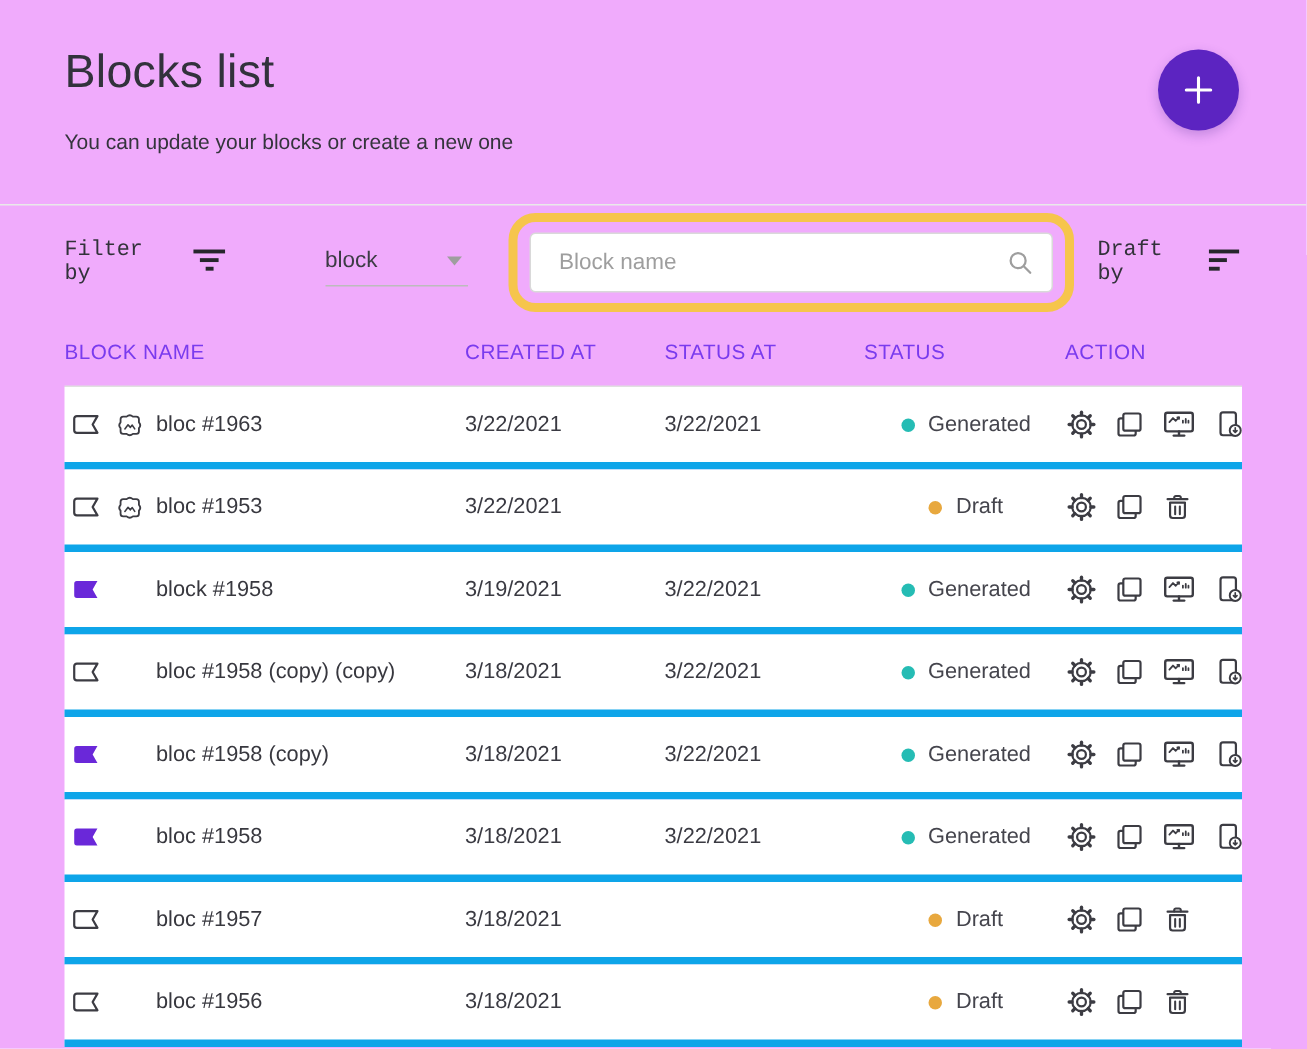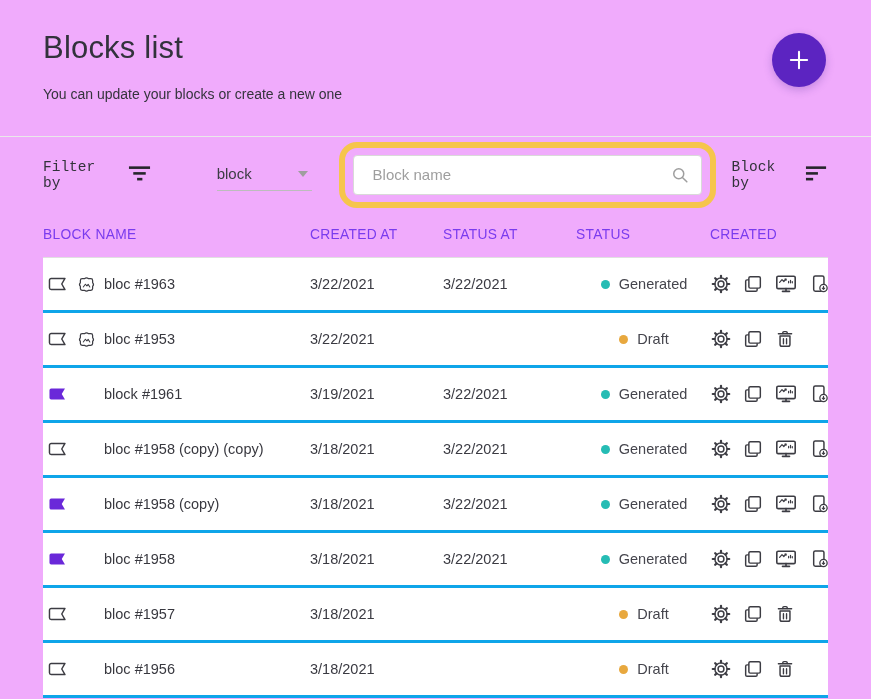--- a/index.html
+++ b/index.html
@@ -50,21 +50,21 @@
 
   .order-group { margin-left:16px; }
 
   
   .table { padding:0 43px; }
   .thead { display:grid; grid-template-columns:267px 133px 133px 134px 1fr; align-items:center;
     height:46px; border-bottom:1px solid #e0e0e0; }
   .th { font-size:13.8px; color:#7a3bee; letter-spacing:0.3px; font-weight:400; }
 
   .row { display:grid; grid-template-columns:267px 133px 133px 134px 1fr; align-items:center;
-    height:55px; border-bottom:3px solid #0ea5e9; background:#fff; }
+    height:55px; border-bottom:5px solid #0ea5e9; background:#fff; }
   .cell { font-size:14.5px; color:#3a3a42; }
   .name-cell { display:flex; align-items:center; }
   .flag-slot { width:26px; display:flex; align-items:center; margin-left:4px; }
   .flag-svg { width:22px; height:22px; }
   .flag-svg.outline { fill:none; stroke:#3c3c43; stroke-width:1.6; stroke-linejoin:round; }
   .flag-svg.filled { fill:#6a28d9; stroke:none; }
   .stamp-slot { width:24px; margin-left:3px; display:flex; align-items:center; }
   .stamp-slot svg { width:21px; height:21px; color:#3c3c43; }
   .stamp-slot.hidden svg { visibility:hidden; }
   .block-name { margin-left:4px; color:#38383f; }
@@ -178,36 +178,36 @@
         <input class="search-input" type="text" value="" placeholder="Block name" style="">
         <span class="search-glyph">
           <svg>
               <use href="#i-search"></use>
             </svg>
         </span>
       </div>
     </div>
 
     <div class="fgroup order-group">
-      <span class="flabel">Block by</span>
+      <span class="flabel">Draft by</span>
       <button class="icon-btn sort-icon">
         <svg>
             <use href="#i-sort"></use>
           </svg>
       </button>
     </div>
   </div>
 
   <div class="table">
     <div class="thead">
       <div class="th">BLOCK NAME</div>
       <div class="th">CREATED AT</div>
       <div class="th">STATUS AT</div>
       <div class="th">STATUS</div>
-      <div class="th">CREATED</div>
+      <div class="th">ACTION</div>
     </div>
     <div id="rows">
   <div class="row">
     <div class="cell name-cell">
       <span class="flag-slot">
         <svg class="flag-svg outline">
                 <use href="#i-flag"></use>
               </svg>
       </span>
       <span class="stamp-slot">
@@ -291,21 +291,21 @@
       <span class="flag-slot">
         <svg class="flag-svg filled">
                 <use href="#i-flag"></use>
               </svg>
       </span>
       <span class="stamp-slot hidden">
         <svg>
                 <use href="#i-stamp"></use>
               </svg>
       </span>
-      <span class="block-name">block #1961</span>
+      <span class="block-name">block #1958</span>
     </div>
     <div class="cell">3/19/2021</div>
     <div class="cell">3/22/2021</div>
     <div class="cell status-cell">
       <span class="status-dot" style="background: rgb(37, 188, 180);"></span>
       <span class="status-label">Generated</span>
     </div>
     <div class="cell action-cell">
             <button class="action-btn settings">
               <svg>

